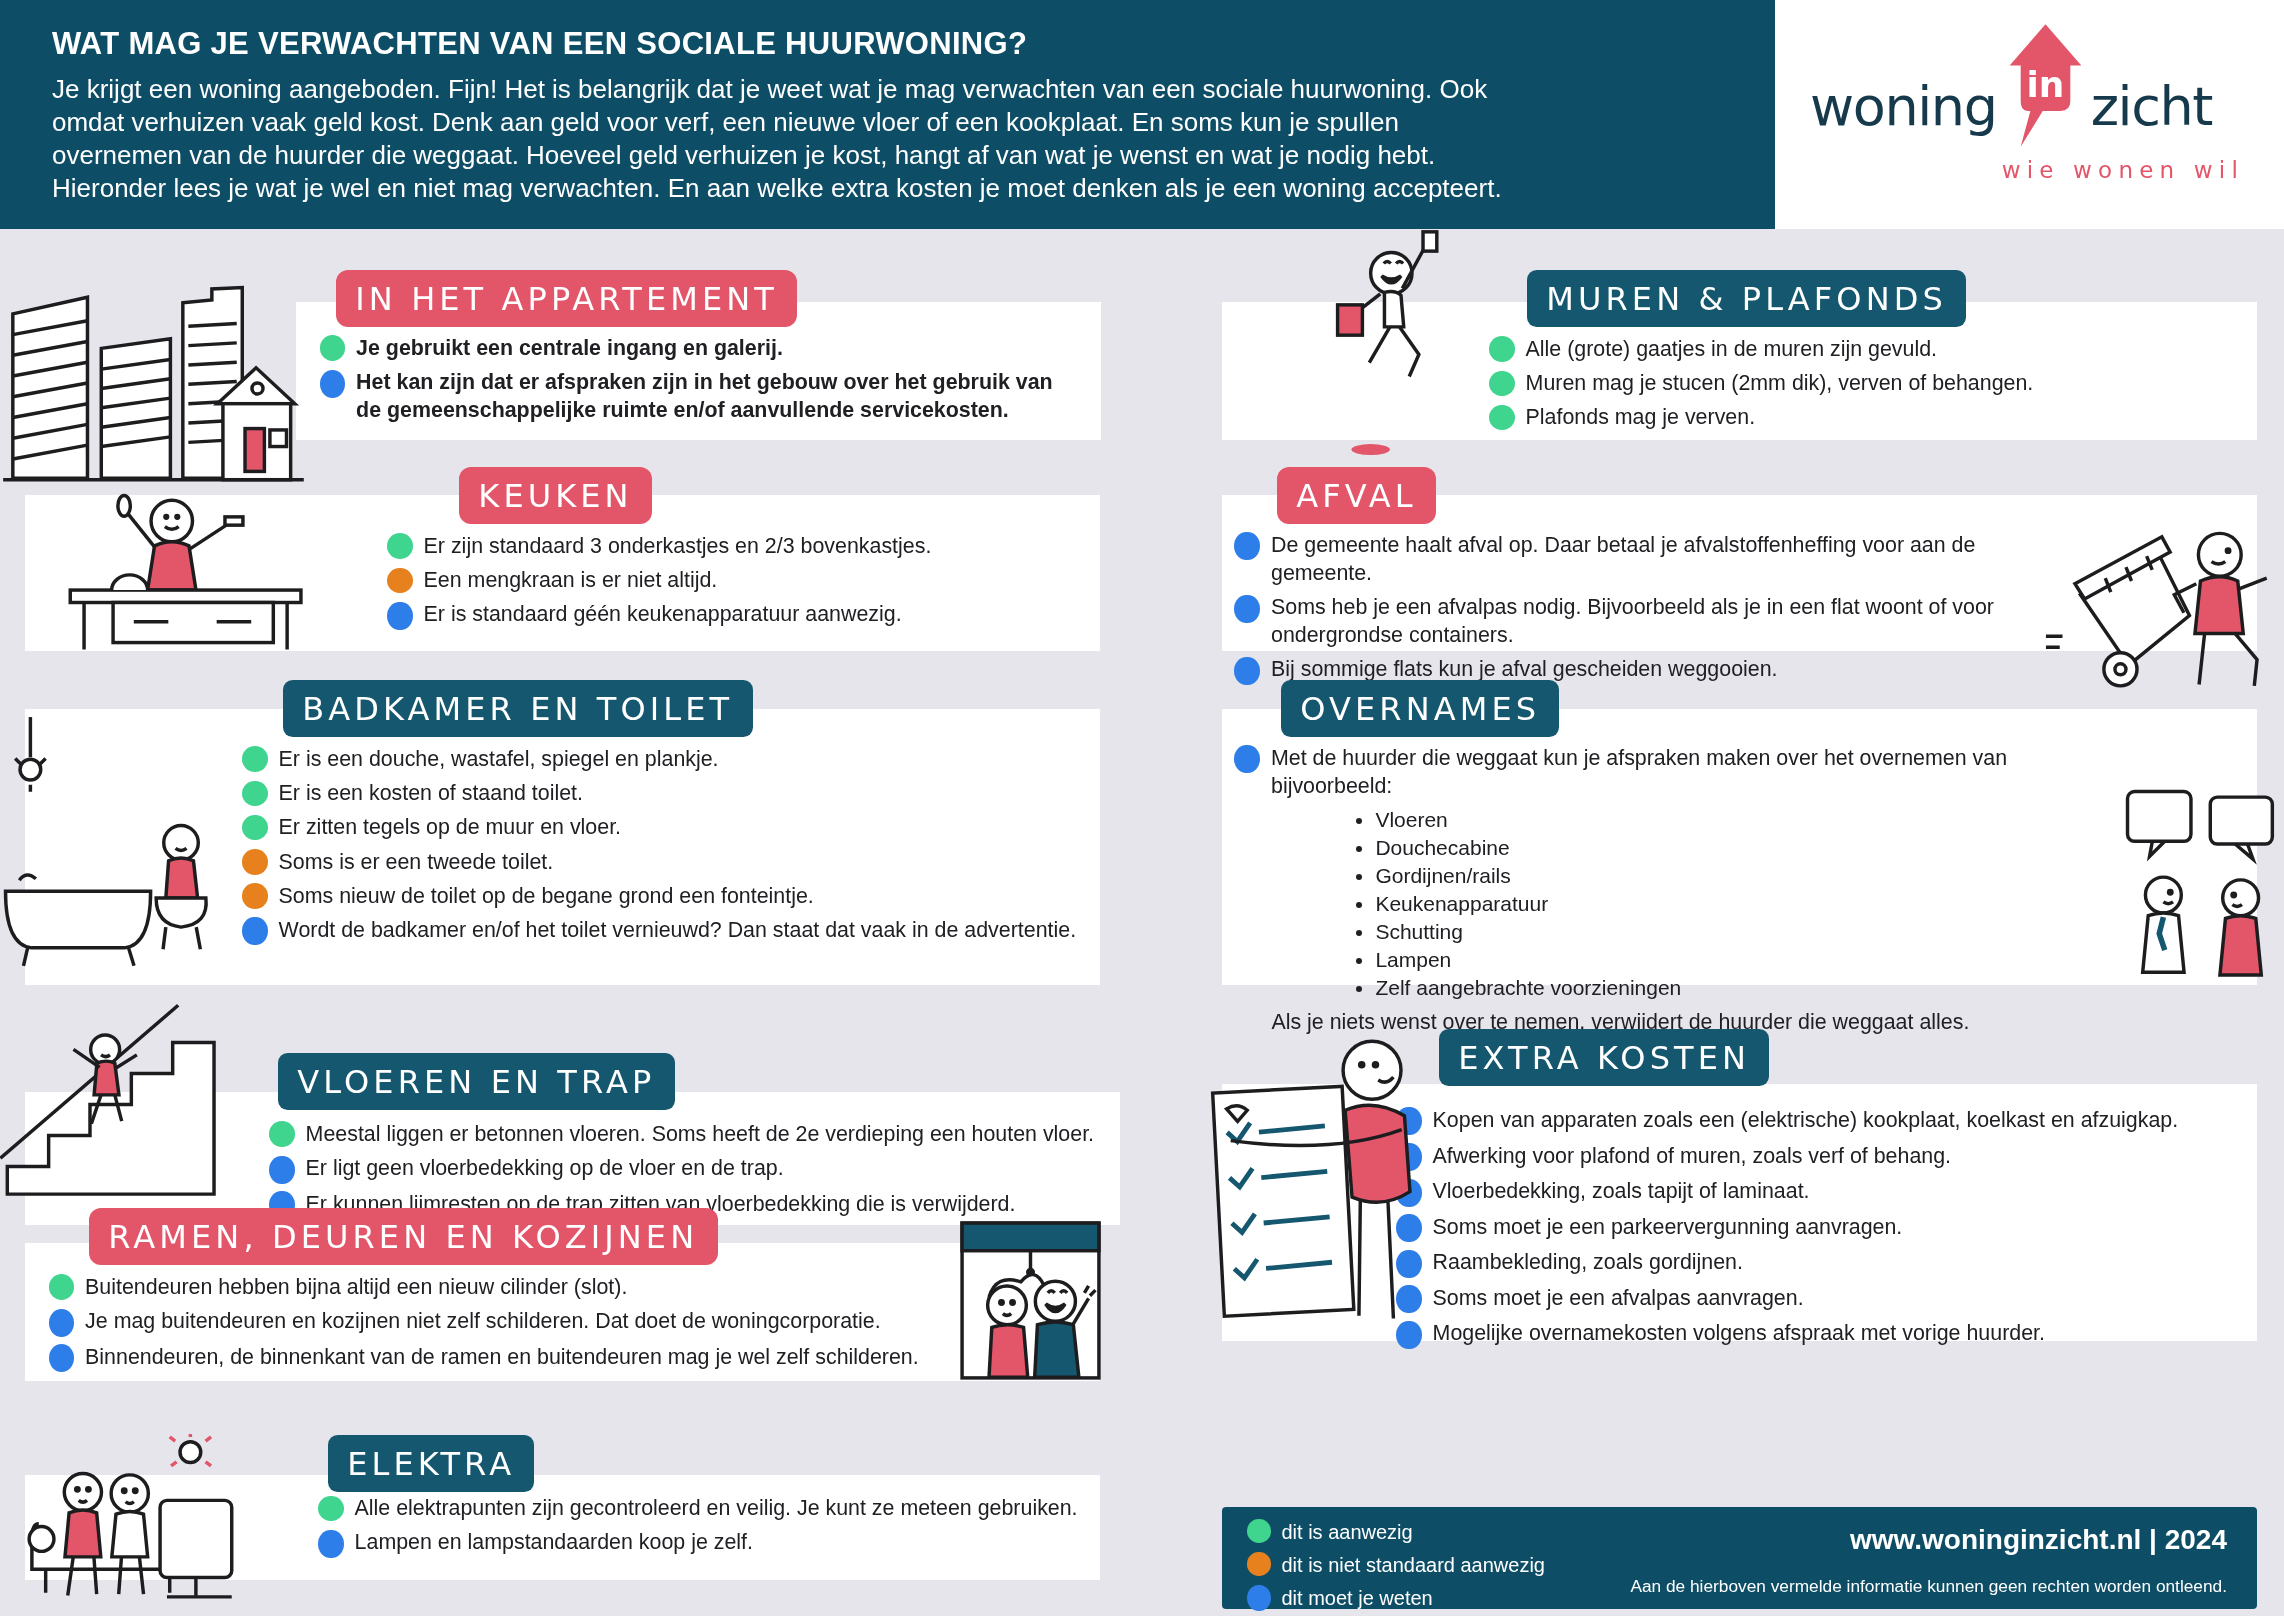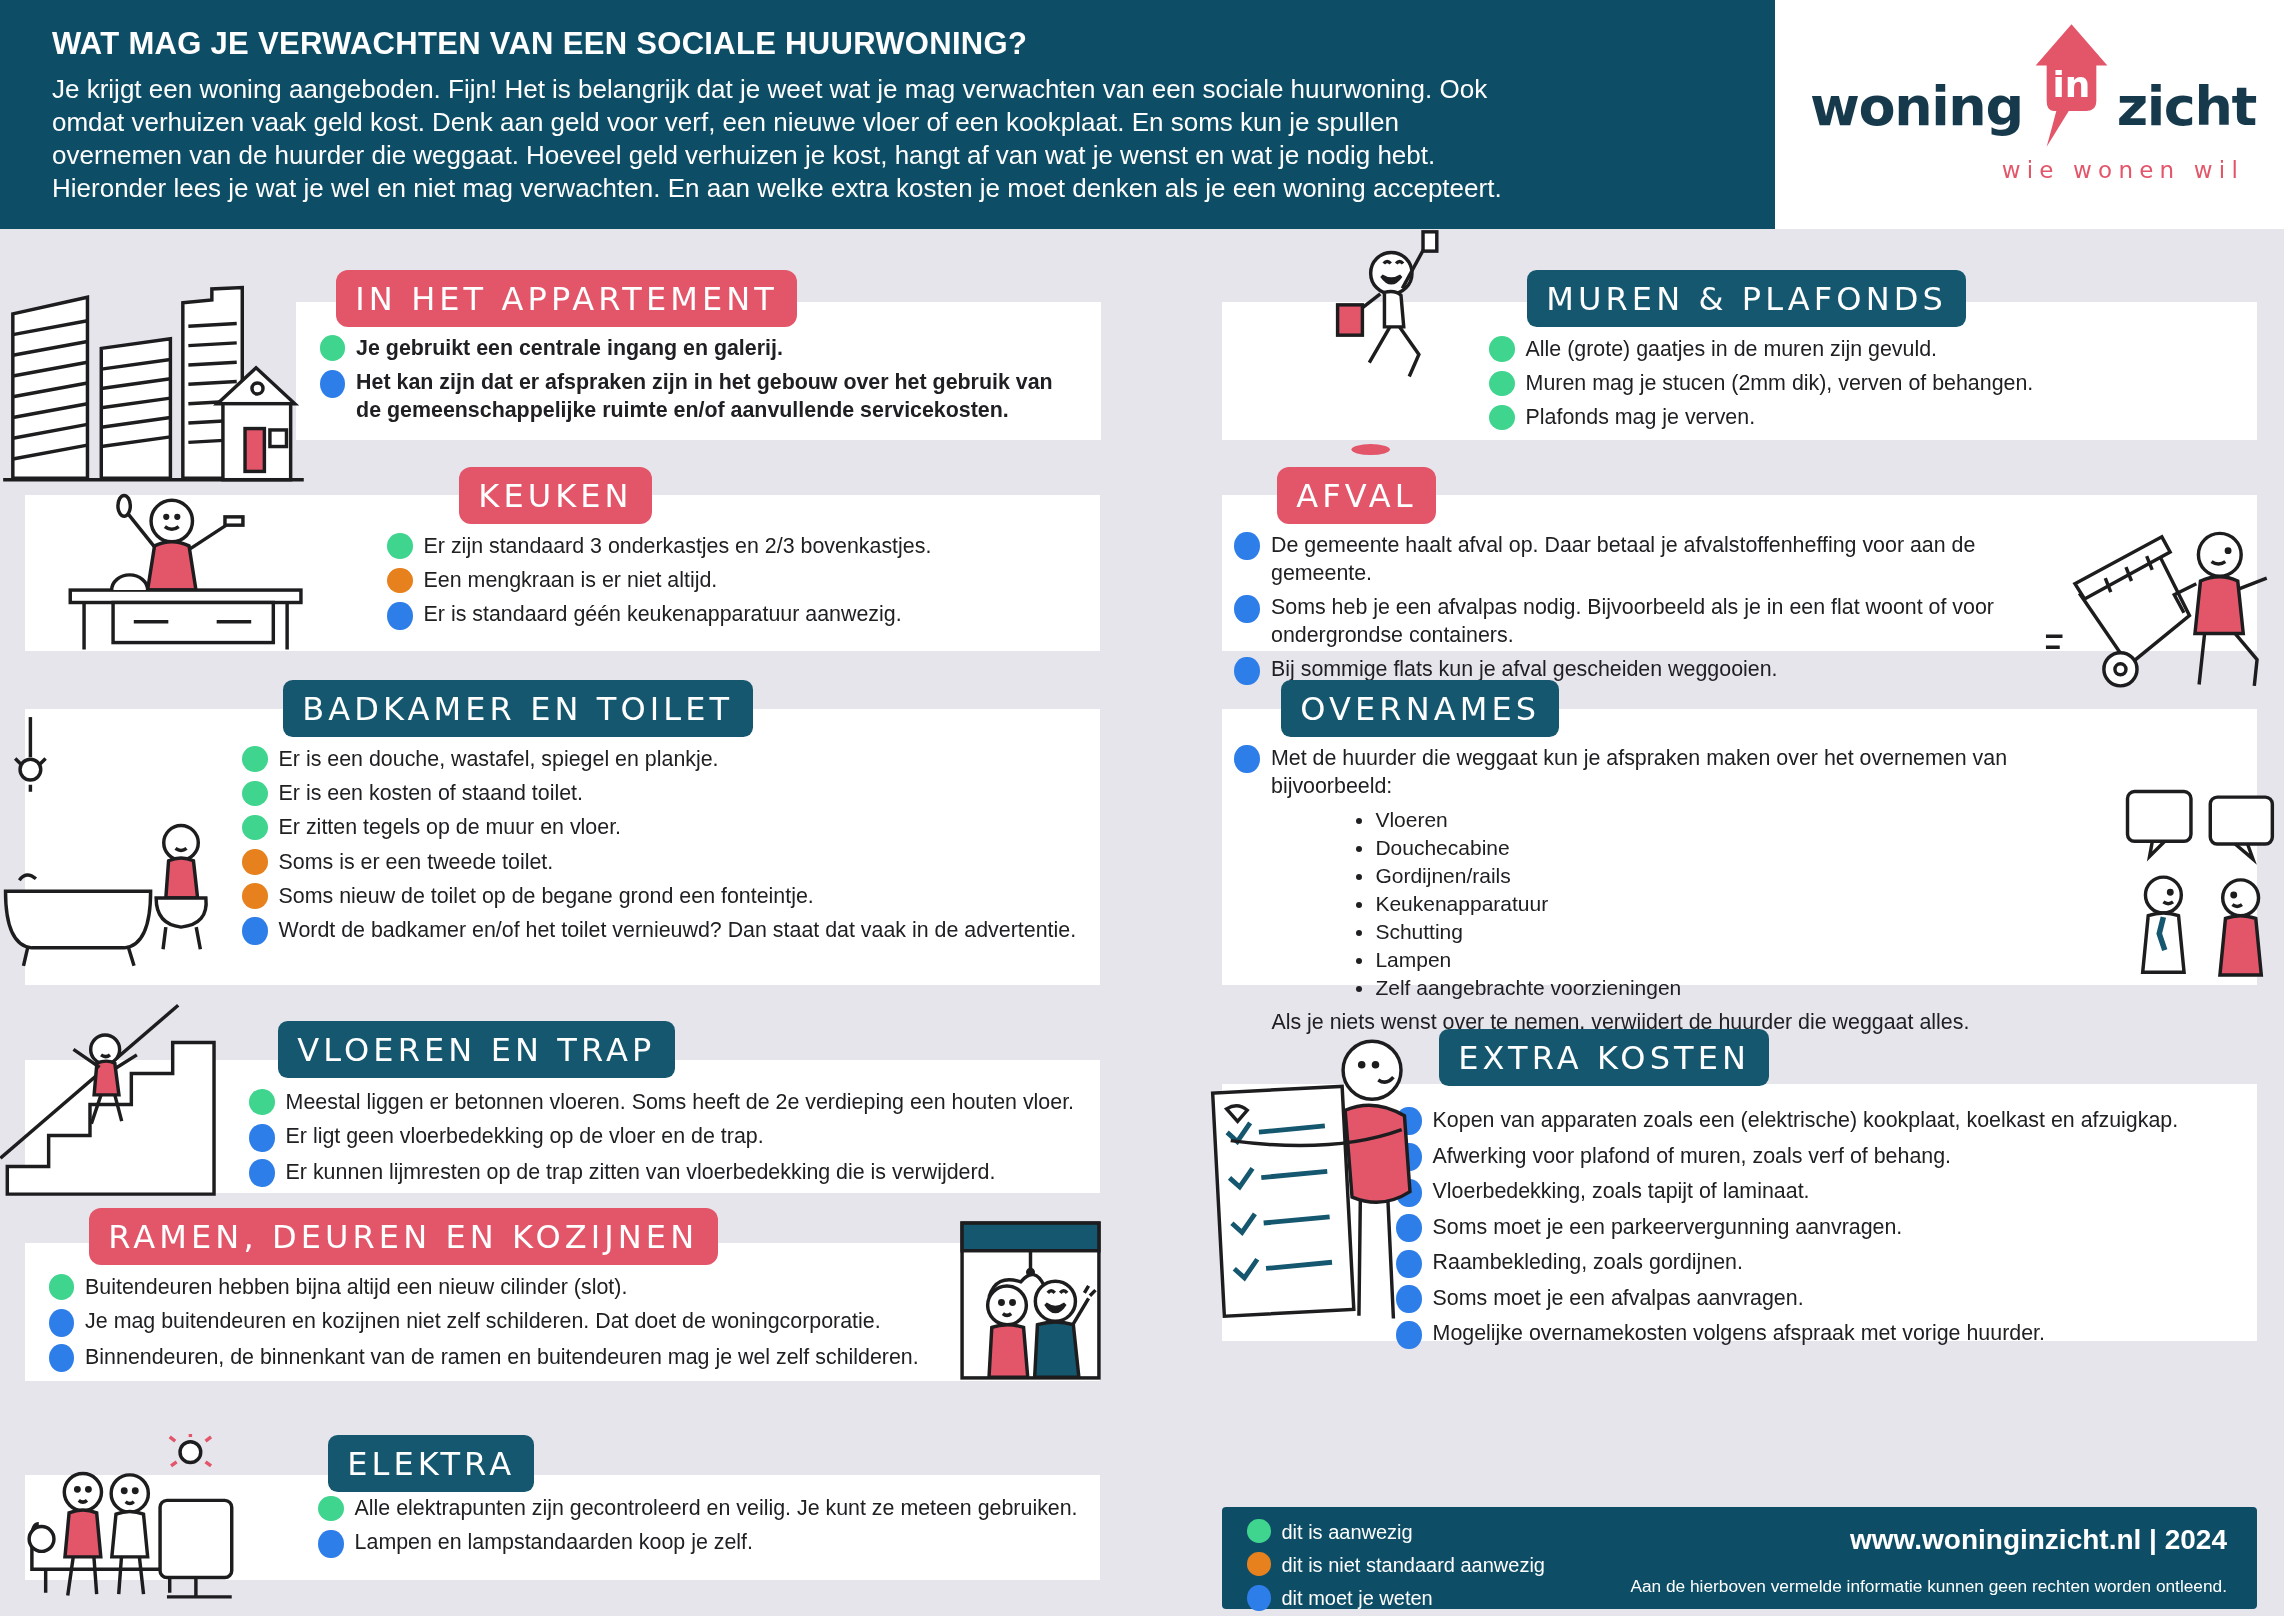--- a/index.html
+++ b/index.html
@@ -6,21 +6,21 @@
   .canvas{position:relative;width:2284px;height:1616px;background:#e6e5ec;overflow:hidden;
           font-family:"Liberation Sans",sans-serif;color:#202024;}
 
   
   .header{position:absolute;left:0;top:0;width:1775px;height:229px;background:#0d4e66;z-index:1;}
   .header-inner{padding:26px 28px 0 52px;}
   .header-title{margin:0 0 11px;color:#fff;font-size:31px;font-weight:bold;letter-spacing:0.3px;}
   .header-par{margin:0;color:#fff;font-size:26px;line-height:33px;white-space:pre-line;}
   .logo-box{position:absolute;right:0;top:0;width:509px;height:229px;background:#fff;z-index:1;}
   .logo-row{position:absolute;left:35px;top:61px;display:flex;align-items:center;font-family:"DejaVu Sans",sans-serif;}
-  .logo-word{font-size:54px;font-weight:bold;color:#16394c;letter-spacing:-1.4px;}
+  .logo-word{font-size:54px;font-weight:normal;color:#16394c;letter-spacing:-1.4px;}
   .logo-house{width:83px;height:131px;margin:-41px 4.1px 0 7px;}
   .logo-tagline{position:absolute;right:40px;top:157px;color:#e3566a;font-size:23px;letter-spacing:6.2px;font-family:"DejaVu Sans",sans-serif;}
 
   
   .panel{position:absolute;background:#fff;z-index:1;}
   .badge{position:absolute;z-index:3;color:#fff;font-family:"DejaVu Sans",sans-serif;font-size:32px;
          letter-spacing:4.1px;padding:9.7px 19.3px;border-radius:9.7px;white-space:nowrap;}
   .badge.red{background:#e3566a;border-radius:12px;}
   .badge.teal{background:#14576e;}
   .items{position:relative;}
@@ -29,21 +29,21 @@
       justify-content:center;color:#fff;font-weight:bold;margin-top:1.4px;}
   .ic.check{background:#3fd58e;font-size:18px;}
   .ic.plus{background:#e7811d;font-size:21px;}
   .ic.info{background:#2e7ee9;font-size:18.6px;height:28px;border-radius:50% / 52%;}
   ul.bullets{margin:2.8px 0 0 123px;padding:0 0 0 18px;font-size:21px;line-height:28px;}
   .note{margin:8.3px 0 0 37px;font-size:21.4px;}
 
   #s0{left:296px;top:302px;width:805px;height:138px;}  #s0 .items{padding:32px 21px 0 23.5px;font-weight:bold;}  #s0 .badge{left:40px;top:-32px;}
   #s1{left:25px;top:495px;width:1075px;height:156px;}   #s1 .items{padding:37px 21px 0 362px;} #s1 .badge{left:434px;top:-28px;}
   #s2{left:25px;top:709px;width:1075px;height:276px;}  #s2 .items{padding:36px 21px 0 217px;} #s2 .badge{left:258px;top:-29px;}
-  #s3{left:25px;top:1060px;width:1075px;height:133px;}  #s3 .items{padding:28px 14px 0 224px;} #s3 .badge{left:253px;top:-39px;}
+  #s3{left:25px;top:1092px;width:1075px;height:133px;padding-left:20px;}  #s3 .items{padding:28px 14px 0 224px;} #s3 .badge{left:253px;top:-39px;}
   #s4{left:25px;top:1243px;width:1075px;height:138px;}  #s4 .items{padding:30px 159px 0 23.5px;} #s4 .badge{left:64px;top:-35px;}
   #s5{left:25px;top:1475px;width:1075px;height:105px;}  #s5 .items{padding:19.3px 21px 0 293px;} #s5 .badge{left:303px;top:-40px;}
   #s6{left:1222px;top:302px;width:1035px;height:138px;} #s6 .items{padding:33px 21px 0 267px;} #s6 .badge{left:305px;top:-32px;}
   #s7{left:1222px;top:495px;width:1035px;height:156px;} #s7 .items{padding:36px 228px 0 12.4px;} #s7 .badge{left:55px;top:-28px;}
   #s8{left:1222px;top:709px;width:1035px;height:276px;}#s8 .items{padding:35px 173px 0 12.4px;} #s8 .badge{left:59px;top:-29px;}
   #s9{left:1222px;top:1084px;width:1035px;height:257px;}#s9 .items{padding:22px 21px 0 174px;} #s9 .badge{left:217px;top:-55px;}
 
   
   .foot{position:absolute;left:1222px;top:1507px;width:1035px;height:102px;background:#0d4e66;border-radius:4.1px;z-index:1;}
   .foot .legend{position:absolute;left:25px;top:11px;}

